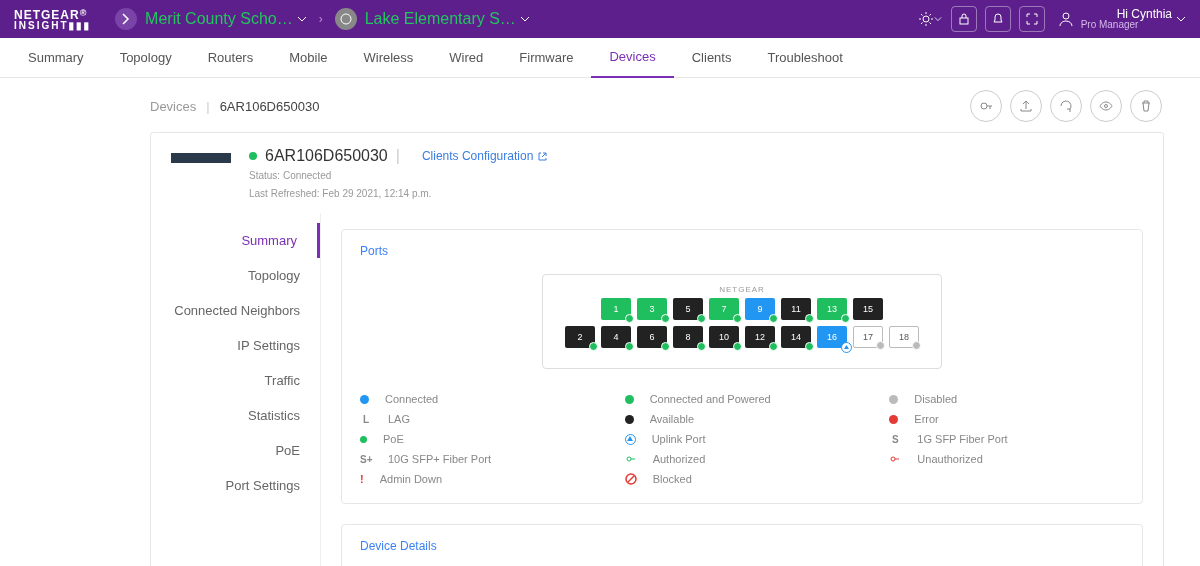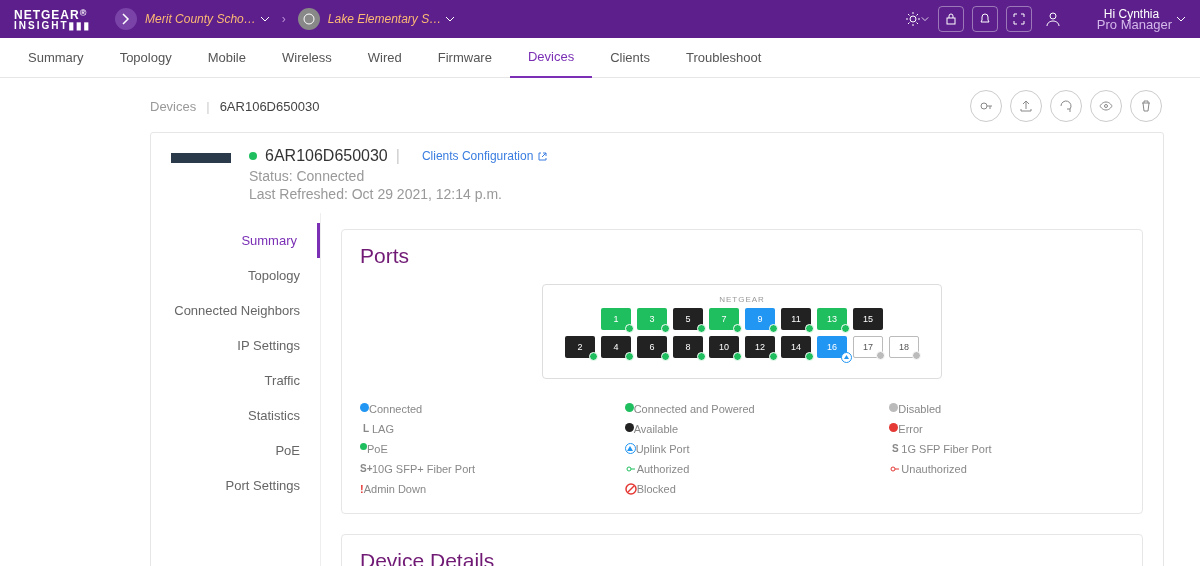--- a/index.html
+++ b/index.html
@@ -3,29 +3,29 @@
 <meta charset="utf-8">
 <style>
   * { box-sizing: border-box; margin: 0; padding: 0; }
   body { font-family: -apple-system, BlinkMacSystemFont, "Segoe UI", Arial, sans-serif; width: 1200px; height: 566px; overflow: hidden; background: #fff; color: #333; }
   
   
   .topbar { height: 38px; background: #5c1f8b; display: flex; align-items: center; padding: 0 14px; color: #fff; font-size: 12px; }
   .brand { font-weight: 700; letter-spacing: 1px; margin-right: 24px; }
   .brand .sub { font-size: 10px; display: block; line-height: 8px; letter-spacing: 2px; }
   .org-badge { width: 22px; height: 22px; border-radius: 50%; background: #7a43a8; display: inline-flex; align-items: center; justify-content: center; margin-right: 8px; }
-  .org-text { color: #fdba74; font-size: 12px; font-style: italic; }
+  .org-text { color: #22c55e; font-size: 16px; }
   .org { display: flex; align-items: center; cursor: pointer; }
   .sep { margin: 0 12px; color: #b98fd6; }
   .spacer { flex: 1; }
   .topicon { width: 26px; height: 26px; border: 1px solid rgba(255,255,255,.4); border-radius: 4px; display: inline-flex; align-items: center; justify-content: center; margin-left: 8px; cursor: pointer; }
   .topicon svg { stroke: #fff; }
   .user-block { display: flex; align-items: center; margin-left: 12px; cursor: pointer; }
   .user-name { font-size: 12px; line-height: 12px; padding-left: 36px; }
-  .user-sub { font-size: 13px; color: #d4b8ea; line-height: 10px; margin-left: 29px; }
+  .user-sub { font-size: 10px; color: #d4b8ea; line-height: 10px; }
   .caret-down { margin-left: 4px; }
 
   
   .navtabs { height: 40px; border-bottom: 1px solid #e6e6e6; display: flex; align-items: center; padding-left: 10px; font-size: 13px; color: #555; }
   .navtabs .tab { padding: 0 18px; cursor: pointer; height: 40px; display: flex; align-items: center; }
   .navtabs .tab.active { color: #7a2fb5; border-bottom: 2px solid #7a2fb5; }
 
   
   .crumbrow { display: flex; align-items: center; padding: 12px 38px 10px 150px; font-size: 13px; color: #999; }
   .crumb-sep { margin: 0 10px; color: #ccc; }
@@ -33,47 +33,47 @@
   .crumbrow .spacer { flex: 1; }
   .circle-btn { width: 32px; height: 32px; border: 1px solid #ccc; border-radius: 50%; display: inline-flex; align-items: center; justify-content: center; margin-left: 8px; cursor: pointer; color: #888; }
 
   
   .main { border: 1px solid #e6e6e6; margin: 0 36px 0 150px; border-radius: 3px; }
   .device-head { padding: 14px 20px 12px 20px; display: flex; align-items: flex-start; }
   .device-thumb { width: 60px; height: 10px; background: #2a3a4a; margin-top: 6px; margin-right: 18px; }
   .dev-title { font-size: 16px; color: #333; display: flex; align-items: center; }
   .status-dot { width: 8px; height: 8px; background: #1fbf5f; border-radius: 50%; display: inline-block; margin-right: 8px; }
   .netconf { color: #3a7de0; font-size: 12px; margin-left: 14px; display: inline-flex; align-items: center; cursor: pointer; }
-  .dev-meta { font-size: 14px; color: #999; margin-top: 4px; line-height: 14px; }
+  .dev-meta { font-size: 10px; color: #999; margin-top: 4px; line-height: 14px; }
   
   .device-body { display: flex; }
   .sidetabs { width: 170px; border-right: 1px solid #eee; padding-top: 10px; }
   .sidetabs .item { text-align: right; padding: 10px 20px 10px 10px; font-size: 13px; color: #666; cursor: pointer; }
   .sidetabs .item.active { color: #7a2fb5; border-right: 3px solid #7a2fb5; font-weight: 500; }
 
   .panel { flex: 1; padding: 16px 20px; }
   .card { border: 1px solid #e6e6e6; border-radius: 4px; padding: 14px 18px 18px 18px; margin-bottom: 20px; }
-  .card-title { font-size: 21px; color: #701a75; margin-bottom: 16px; font-weight: 400; }
+  .card-title { font-size: 12px; color: #3b82f6; margin-bottom: 16px; font-weight: 400; }
 
   
   .switch { border: 1px solid #ddd; border-radius: 4px; padding: 10px 18px 14px 18px; width: 400px; margin: 0 auto; }
   .switch-logo { text-align: center; font-size: 8px; color: #999; letter-spacing: 1px; margin-bottom: 4px; }
   .port-row { display: flex; gap: 6px; margin-bottom: 6px; justify-content: center; }
   .port { width: 30px; height: 22px; border-radius: 2px; color: #fff; font-size: 9px; display: flex; align-items: center; justify-content: center; position: relative; cursor: pointer; }
   .port .plus { position: absolute; bottom: -3px; right: -3px; width: 9px; height: 9px; background: #1fbf5f; border-radius: 50%; border: 1px solid #fff; }
   .port.green { background: #1fbf5f; }
   .port.black { background: #222; }
   .port.blue { background: #2196f3; }
   .port.white { background: #fff; border: 1px solid #bbb; color: #555; }
   .port .up { position: absolute; bottom: -5px; right: -5px; width: 11px; height: 11px; border: 1px solid #2196f3; border-radius: 50%; background: #fff; display:flex;align-items:center;justify-content:center; }
   .port .disabled-dot { position: absolute; bottom: -3px; right: -3px; width: 9px; height: 9px; background: #bbb; border-radius: 50%; border: 1px solid #fff; }
 
   
   .legend { display: grid; grid-template-columns: repeat(3, 1fr); gap: 8px 30px; margin-top: 24px; font-size: 11px; color: #888; }
-  .leg { display: flex; align-items: flex-start; gap: 0; }
+  .leg { display: flex; align-items: center; gap: 16px; }
   .ldot { width: 9px; height: 9px; border-radius: 50%; display: inline-block; }
   .ltxt { font-weight: 600; font-size: 10px; display:inline-block; width:12px; text-align:center;}
 </style>
 </head>
 <body>
 
 <div class="topbar">
   <div class="brand">
     <span>NETGEAR</span><span style="font-size:9px;vertical-align:top">®</span>
     <span class="sub">INSIGHT▮▮▮</span>
@@ -138,20 +138,21 @@
     </div>
     <svg class="caret-down" width="10" height="10" viewBox="0 0 10 10">
         <path d="M1 3 L5 7 L9 3" stroke="#fff" fill="none"></path>
       </svg>
   </div>
 </div>
 
 <div class="navtabs" id="navtabs">
     <div class="tab">Summary</div>
     <div class="tab">Topology</div>
+    <div class="tab">Routers</div>
     <div class="tab">Mobile</div>
     <div class="tab">Wireless</div>
     <div class="tab">Wired</div>
     <div class="tab">Firmware</div>
     <div class="tab active">Devices</div>
     <div class="tab">Clients</div>
     <div class="tab">Troubleshoot</div>
   </div>
 
 <div class="crumbrow">
@@ -198,21 +199,21 @@
         <span>6AR106D650030</span>
         <span style="margin:0 8px;color:#ccc">|</span>
         <a class="netconf">
           <span>Clients Configuration</span>
           <svg width="11" height="11" viewBox="0 0 11 11" style="margin-left:4px">
               <path d="M4 2H2v7h7V7M6 2h3v3M9 2L5 6" stroke="#3a7de0" fill="none"></path>
             </svg>
         </a>
       </div>
       <div class="dev-meta">Status: Connected</div>
-      <div class="dev-meta">Last Refreshed: Oct 29 2021, 12:14 p.m.</div>
+      <div class="dev-meta">Last Refreshed: Feb 29 2021, 12:14 p.m.</div>
     </div>
   </div>
 
   <div class="device-body">
     <div class="sidetabs" id="sidetabs">
         <div class="item active">Summary</div>
         <div class="item">Topology</div>
         <div class="item">Connected Neighbors</div>
         <div class="item">IP Settings</div>
         <div class="item">Traffic</div>

